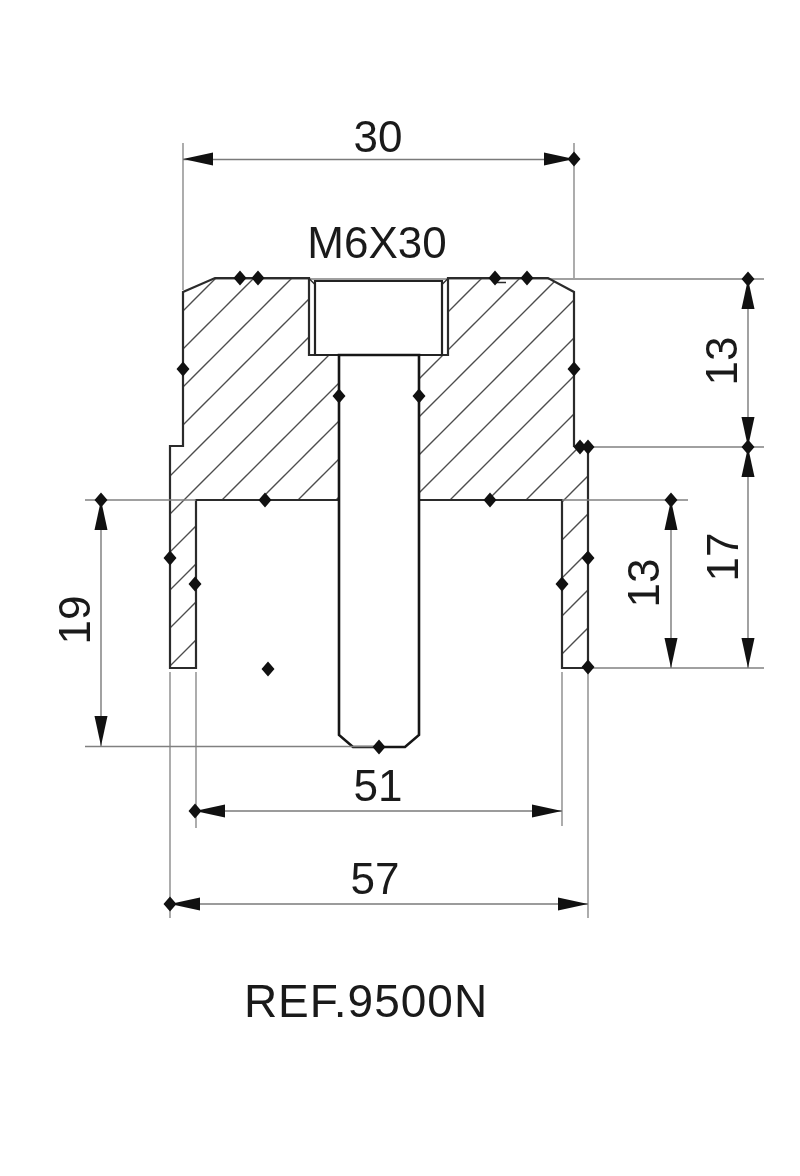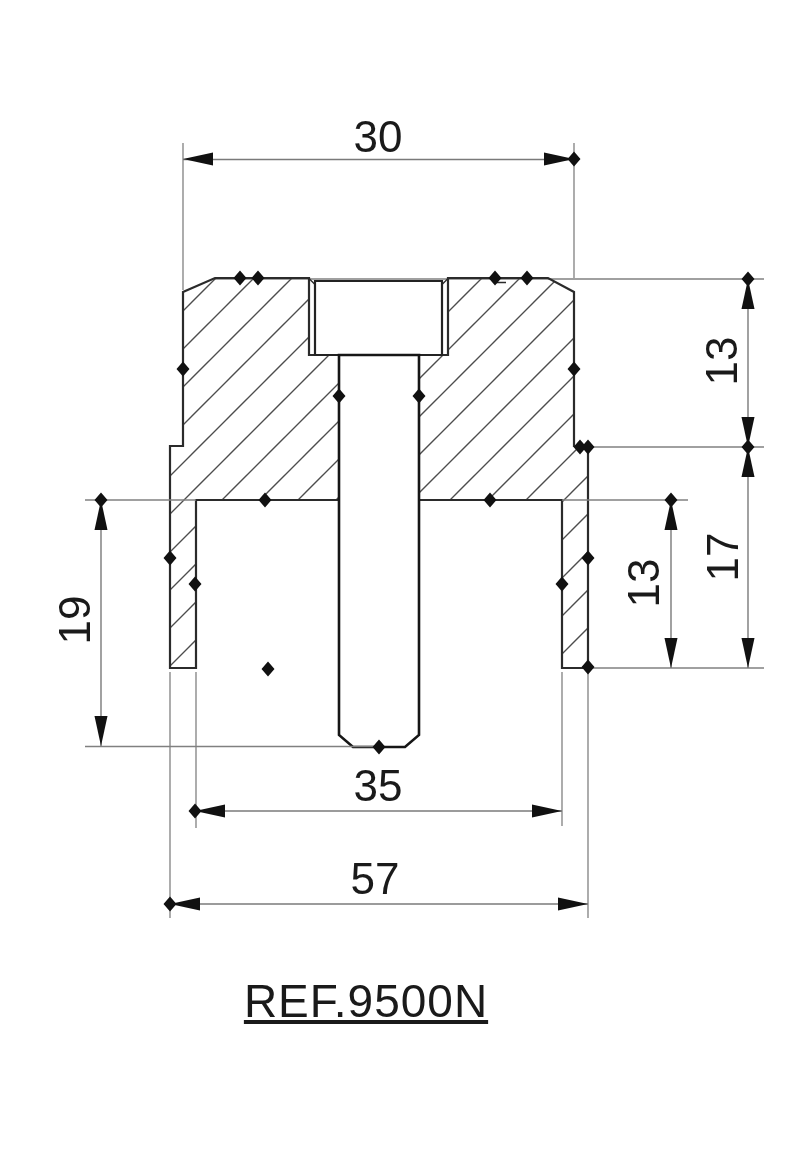--- a/index.html
+++ b/index.html
@@ -14,21 +14,21 @@
   .dim-label{
     position:absolute;
     transform:translate(-50%,-50%);
     font-family:"Liberation Sans", sans-serif;
     font-size:44px;
     color:#1a1a1a;
     white-space:nowrap;
     line-height:1;
   }
   .dim-label.rot{transform:translate(-50%,-50%) rotate(-90deg);}
-  .dim-label.ref{font-size:46px;letter-spacing:1px;text-decoration:underline;}
+  .dim-label.ref{font-size:46px;letter-spacing:1px;}
 </style>
 </head>
 <body>
 
 <div class="sheet">
 
   <svg width="800" height="1176" viewBox="0 0 800 1176">
     <defs>
       <pattern id="hatch" patternUnits="userSpaceOnUse" width="38" height="38">
         <path d="M-9.5,9.5 L9.5,-9.5 M0,38 L38,0 M28.5,47.5 L47.5,28.5" stroke="#4d4d4d" stroke-width="1.4" fill="none"></path>
@@ -119,27 +119,28 @@
                M268,661.5 L274.5,669 L268,676.5 L261.5,669 Z
                M588,659.5 L594.5,667 L588,674.5 L581.5,667 Z
                M379,739.5 L385.5,747 L379,754.5 L372.5,747 Z
                M195,803.5 L201.5,811 L195,818.5 L188.5,811 Z
                M170,896.5 L176.5,904 L170,911.5 L163.5,904 Z"></path>
     </g>
   </svg>
 
   <div class="dim-label" style="left:378px;top:137px">30</div>
 
+  <div class="dim-label" style="left:377px;top:243px">M6X30</div>
 
   <div class="dim-label rot" style="left:722px;top:361px">13</div>
 
   <div class="dim-label rot" style="left:723px;top:557px">17</div>
 
   <div class="dim-label rot" style="left:644px;top:583px">13</div>
 
   <div class="dim-label rot" style="left:75px;top:620px">19</div>
 
-  <div class="dim-label" style="left:378px;top:786px">35</div>
+  <div class="dim-label" style="left:378px;top:786px">51</div>
 
   <div class="dim-label" style="left:375px;top:879px">57</div>
 
   <div class="dim-label ref" style="left:366px;top:1001px">REF.9500N</div>
 </div>
 
 </body></html>

